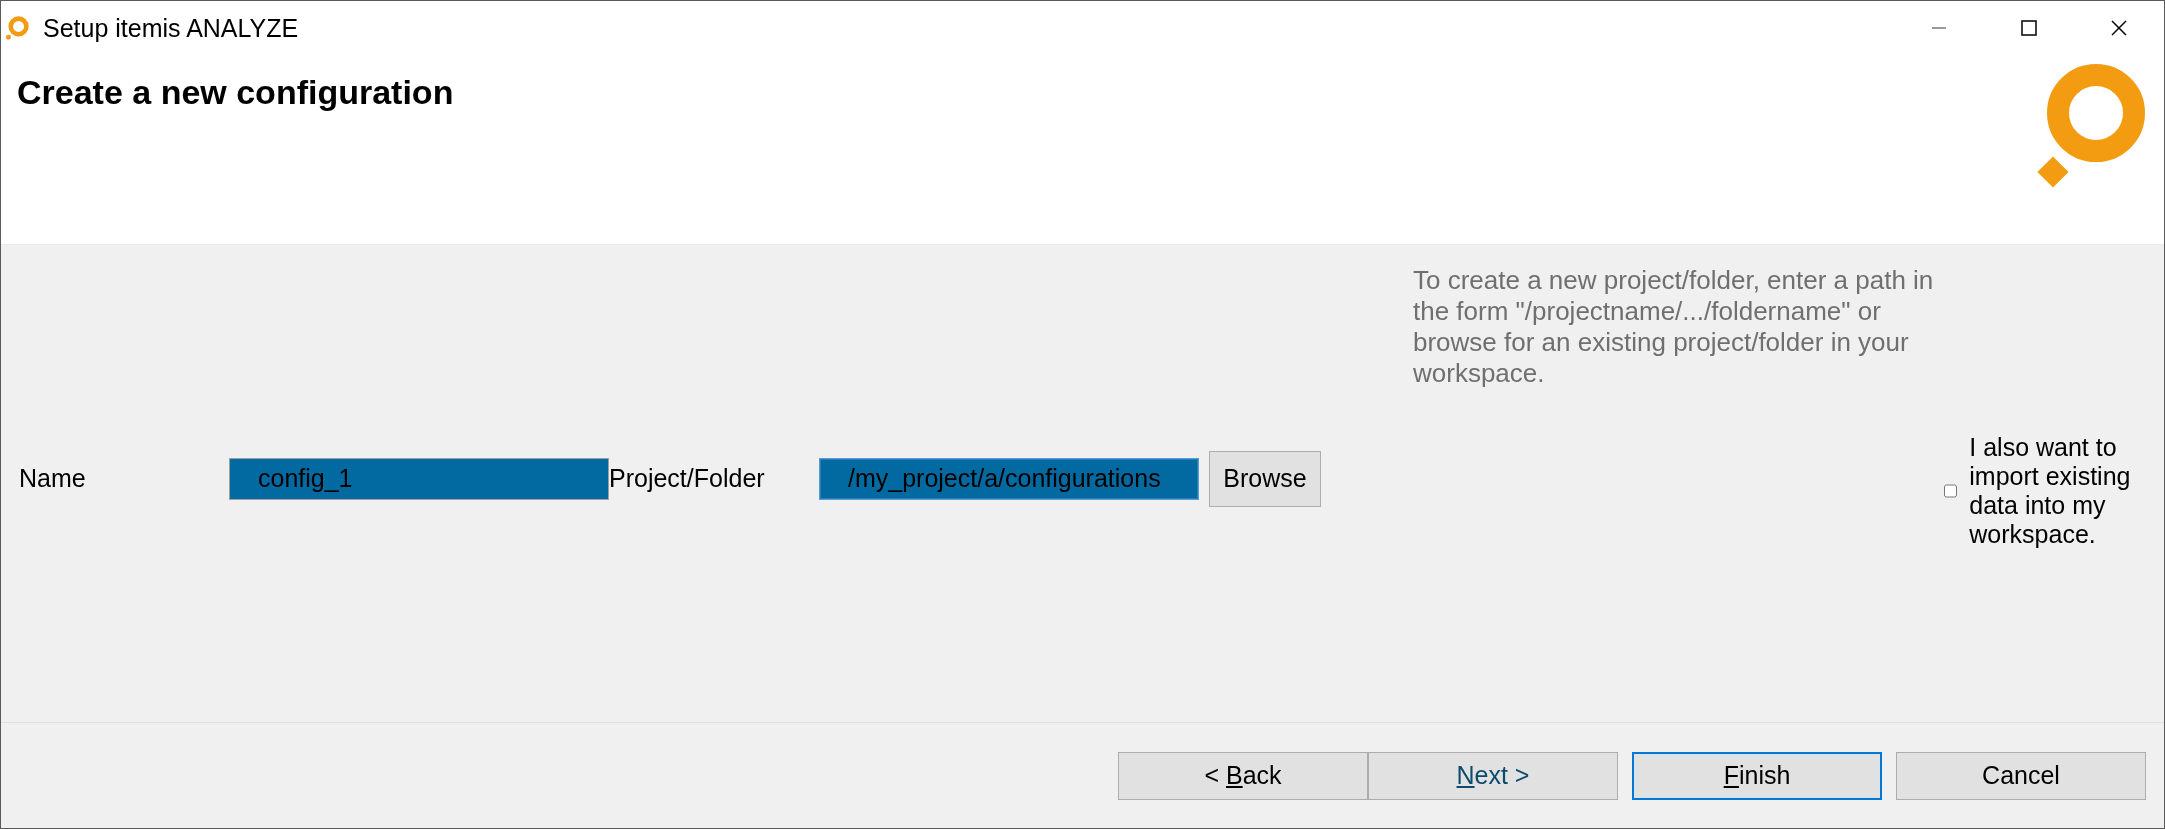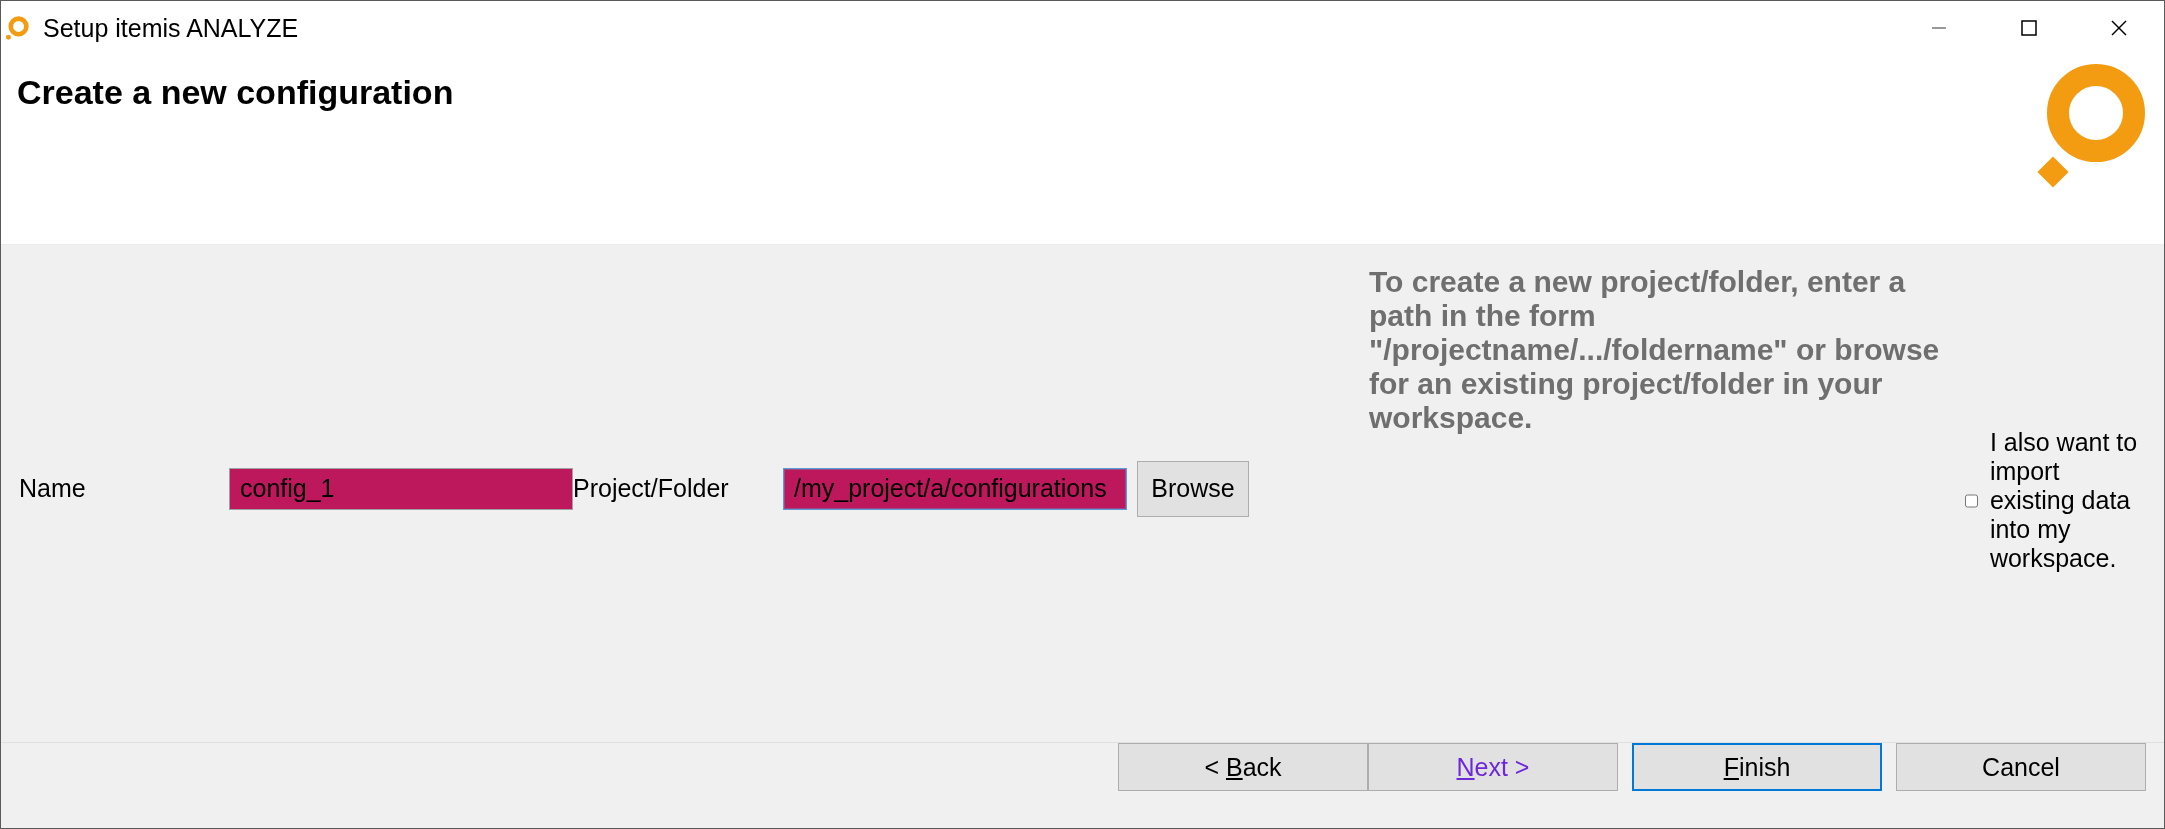--- a/index.html
+++ b/index.html
@@ -77,80 +77,80 @@
     margin-bottom: 24px;
   }
   .field-label {
     width: 210px;
     font-size: 25px;
   }
   .text-input {
     flex: 1;
     height: 42px;
     border: 1px solid #a0a0a0;
-    background: #be185d;
-    font-size: 25px;
-    padding: 2px 10px;
+    background: #0369a1;
+    font-size: 25px;
+    padding: 2px 28px;
     font-family: inherit;
     outline: none;
   }
   .text-input.focused {
     border: 1px solid #5a9bd4;
     box-shadow: 0 0 0 1px rgba(90,155,212,0.4) inset;
   }
   .browse-btn {
     margin-left: 10px;
     width: 112px; height: 56px;
     background: #e1e1e1;
     border: 1px solid #adadad;
     font-size: 25px;
     font-family: inherit;
     cursor: pointer;
     padding: 0;
   }
   .helper-row {
-    margin-left: 120px;
+    margin-left: 92px;
     color: #6f6f6f;
-    font-size: 30px;
+    font-size: 26px;
     margin-top: -4px;
     margin-bottom: 28px;
-    font-weight: bold;
   }
   .check-row {
     display: flex;
     align-items: center;
     font-size: 25px;
   }
   .check-row input[type=checkbox] {
     width: 24px; height: 24px;
     margin: 0 12px 0 2px;
     accent-color: #000;
   }
   
   .footer {
-    height: 86px;
+    height: 106px;
     border-top: 1px solid #e0e0e0;
     background: #f0f0f0;
     display: flex;
+    align-items: center;
     justify-content: flex-end;
     padding-right: 18px;
     gap: 14px;
   }
   .wiz-btn {
     width: 250px; height: 48px;
     background: #e1e1e1;
     border: 1px solid #adadad;
     font-size: 25px;
     font-family: inherit;
     cursor: pointer;
     padding: 0;
   }
   .wiz-btn.pair-left { margin-right: -14px; }
   .wiz-btn.disabled {
-    color: #6d28d9;
+    color: #0c4a6e;
     cursor: default;
   }
   .wiz-btn.primary {
     border: 2px solid #0078d7;
     background: #e1e1e1;
   }
   .mn { text-decoration: underline; }
 </style>
 </head>
 <body>

